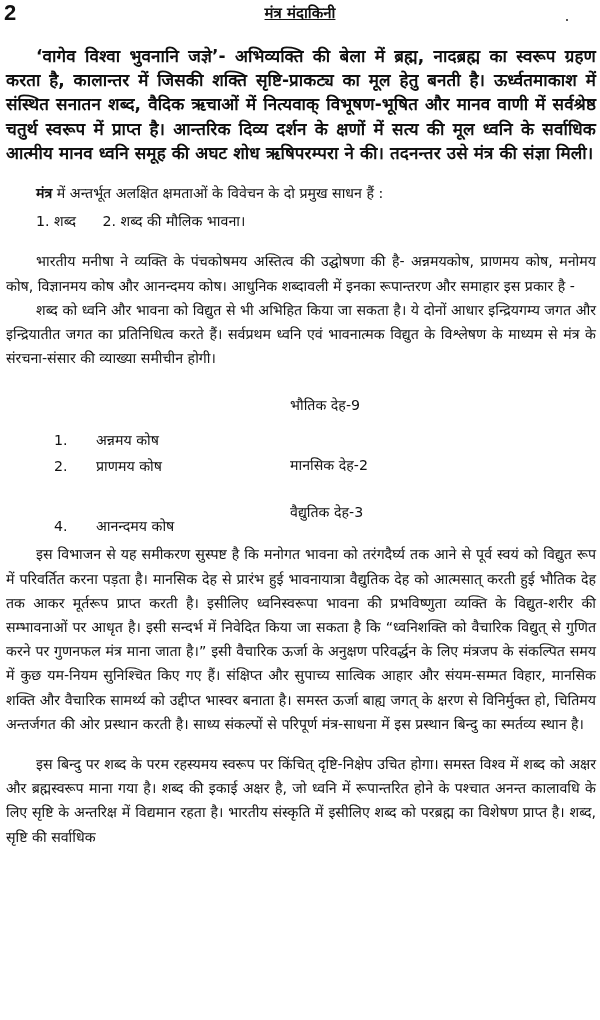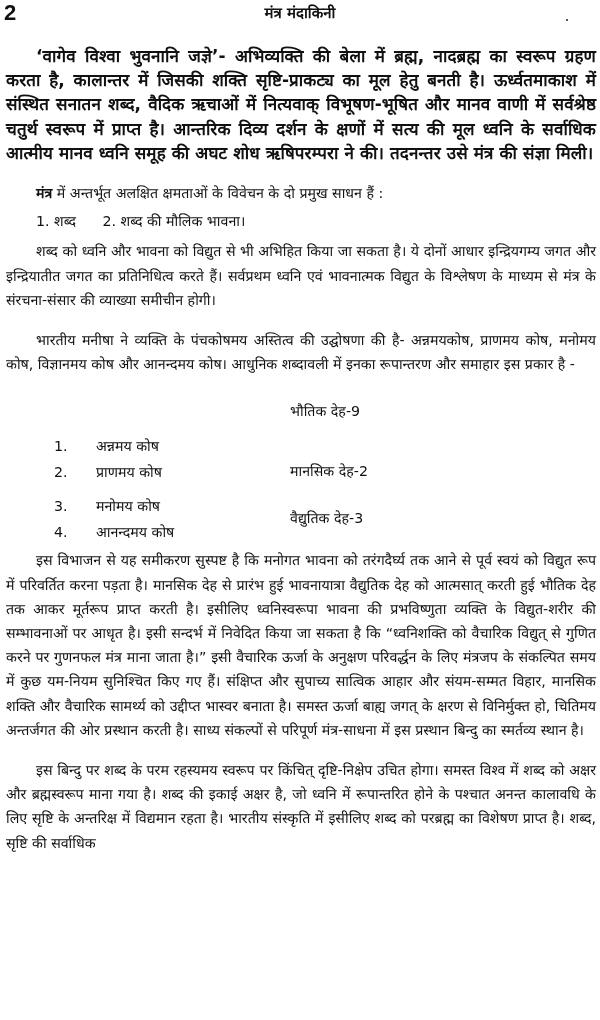--- a/index.html
+++ b/index.html
@@ -9,21 +9,21 @@
     color: #111111;
   }
   .page { position: absolute; left: 0; top: 0; width: 600px; height: 1020px; }
   .page-number {
     position: absolute; left: 4px; top: 0px;
     font-family: "Liberation Sans", "DejaVu Sans", sans-serif;
     font-size: 22px; font-weight: bold; line-height: 26px;
   }
   .running-head {
     position: absolute; left: 0; right: 0; top: 2px; text-align: center;
-    font-size: 15px; font-weight: bold; line-height: 22px;
+    font-size: 15px; font-weight: bold; line-height: 22px; text-decoration: underline;
   }
   .stray-dot { position: absolute; left: 566px; top: 19px; width: 2px; height: 2px; background: #555; }
   .body {
     position: absolute; left: 6px; top: 44px; width: 590px;
     font-size: 14.2px; line-height: 24.2px; text-align: justify;
   }
   .p { margin: 0; text-indent: 30px; }
   .p.gap { margin-top: 16px; }
   .bold { font-weight: bold; font-size: 17px; letter-spacing: 0.1px; }
   .intro { text-indent: 30px; margin: 0 0 6px 0; }
@@ -46,28 +46,27 @@
 
     <p class="p bold">‘वागेव विश्वा भुवनानि जज्ञे’- अभिव्यक्ति की बेला में ब्रह्म, नादब्रह्म का स्वरूप ग्रहण करता है, कालान्तर में जिसकी शक्ति सृष्टि-प्राकट्य का मूल हेतु बनती है। ऊर्ध्वतमाकाश में संस्थित सनातन शब्द, वैदिक ऋचाओं में नित्यवाक् विभूषण-भूषित और मानव वाणी में सर्वश्रेष्ठ चतुर्थ स्वरूप में प्राप्त है। आन्तरिक दिव्य दर्शन के क्षणों में सत्य की मूल ध्वनि के सर्वाधिक आत्मीय मानव ध्वनि समूह की अघट शोध ऋषिपरम्परा ने की। तदनन्तर उसे मंत्र की संज्ञा मिली।</p>
 
     <p class="p gap"><b>मंत्र</b><span> में अन्तर्भूत अलक्षित क्षमताओं के विवेचन के दो प्रमुख साधन हैं :</span></p>
 
     <div class="numbered-inline">
       <span>1. शब्द</span>
       <span>2. शब्द की मौलिक भावना।</span>
     </div>
 
+    <p class="p gap">भारतीय मनीषा ने व्यक्ति के पंचकोषमय अस्तित्व की उद्घोषणा की है- अन्नमयकोष, प्राणमय कोष, मनोमय कोष, विज्ञानमय कोष और आनन्दमय कोष। आधुनिक शब्दावली में इनका रूपान्तरण और समाहार इस प्रकार है -</p>
+
     <p class="p">शब्द को ध्वनि और भावना को विद्युत से भी अभिहित किया जा सकता है। ये दोनों आधार इन्द्रियगम्य जगत और इन्द्रियातीत जगत का प्रतिनिधित्व करते हैं। सर्वप्रथम ध्वनि एवं भावनात्मक विद्युत के विश्लेषण के माध्यम से मंत्र के संरचना-संसार की व्याख्या समीचीन होगी।</p>
-
-    <p class="p gap">भारतीय मनीषा ने व्यक्ति के पंचकोषमय अस्तित्व की उद्घोषणा की है- अन्नमयकोष, प्राणमय कोष, मनोमय कोष, विज्ञानमय कोष और आनन्दमय कोष। आधुनिक शब्दावली में इनका रूपान्तरण और समाहार इस प्रकार है -</p>
 
     <div class="kosha-list">
       <div class="kosha-item" style="top:8px"><span class="kosha-num">1.</span><span>अन्नमय कोष</span></div>
       <div class="kosha-item" style="top:34px"><span class="kosha-num">2.</span><span>प्राणमय कोष</span></div>
-      <div class="kosha-item" style="top:68px"><span class="kosha-num">3.</span><span>मनोमय कोष</span></div>
       <div class="kosha-item" style="top:94px"><span class="kosha-num">4.</span><span>आनन्दमय कोष</span></div>
 
       <div class="deha" style="top:21px">भौतिक देह-9</div>
       <div class="deha" style="top:81px">मानसिक देह-2</div>
       <div class="deha" style="top:128px">वैद्युतिक देह-3</div>
     </div>
 
     <p class="p">इस विभाजन से यह समीकरण सुस्पष्ट है कि मनोगत भावना को तरंगदैर्घ्य तक आने से पूर्व स्वयं को विद्युत रूप में परिवर्तित करना पड़ता है। मानसिक देह से प्रारंभ हुई भावनायात्रा वैद्युतिक देह को आत्मसात् करती हुई भौतिक देह तक आकर मूर्तरूप प्राप्त करती है। इसीलिए ध्वनिस्वरूपा भावना की प्रभविष्णुता व्यक्ति के विद्युत-शरीर की सम्भावनाओं पर आधृत है। इसी सन्दर्भ में निवेदित किया जा सकता है कि “ध्वनिशक्ति को वैचारिक विद्युत् से गुणित करने पर गुणनफल मंत्र माना जाता है।” इसी वैचारिक ऊर्जा के अनुक्षण परिवर्द्धन के लिए मंत्रजप के संकल्पित समय में कुछ यम-नियम सुनिश्चित किए गए हैं। संक्षिप्त और सुपाच्य सात्विक आहार और संयम-सम्मत विहार, मानसिक शक्ति और वैचारिक सामर्थ्य को उद्दीप्त भास्वर बनाता है। समस्त ऊर्जा बाह्य जगत् के क्षरण से विनिर्मुक्त हो, चितिमय अन्तर्जगत की ओर प्रस्थान करती है। साध्य संकल्पों से परिपूर्ण मंत्र-साधना में इस प्रस्थान बिन्दु का स्मर्तव्य स्थान है।</p>
 
     <p class="p gap">इस बिन्दु पर शब्द के परम रहस्यमय स्वरूप पर किंचित् दृष्टि-निक्षेप उचित होगा। समस्त विश्व में शब्द को अक्षर और ब्रह्मस्वरूप माना गया है। शब्द की इकाई अक्षर है, जो ध्वनि में रूपान्तरित होने के पश्चात अनन्त कालावधि के लिए सृष्टि के अन्तरिक्ष में विद्यमान रहता है। भारतीय संस्कृति में इसीलिए शब्द को परब्रह्म का विशेषण प्राप्त है। शब्द, सृष्टि की सर्वाधिक</p>

